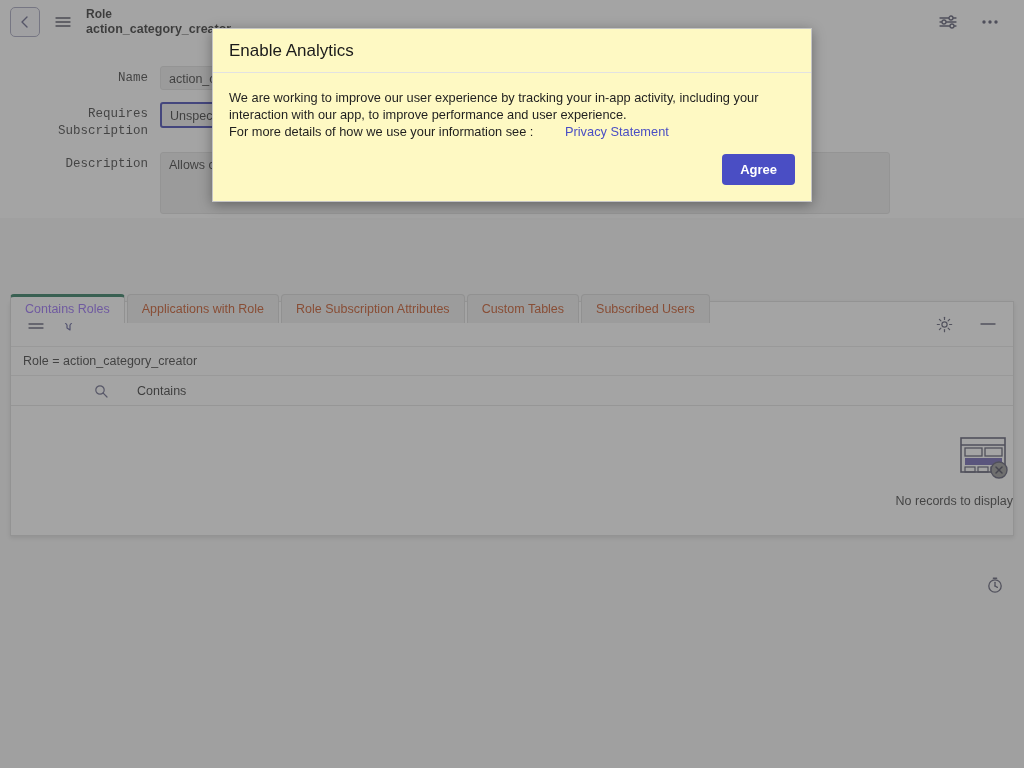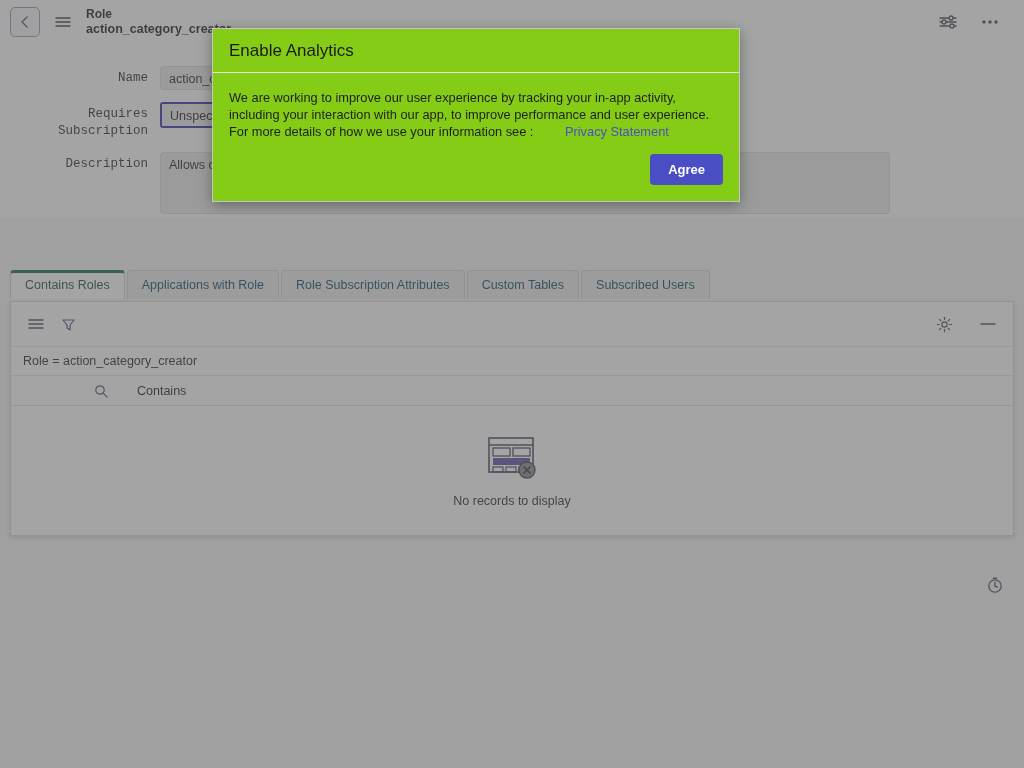--- a/index.html
+++ b/index.html
@@ -167,33 +167,34 @@
     align-items: flex-end;
     gap: 2px;
     z-index: 5;
   }
   .tab {
     background: #ededed;
     border: 1px solid #d4d4d4;
     border-bottom: none;
     border-radius: 4px 4px 0 0;
     font-size: 12.5px;
-    color: #0c4a6e;
+    color: #c2410c;
     padding: 8px 14px 7px 14px;
     cursor: pointer;
     white-space: nowrap;
     line-height: 1;
   }
   .tab.active {
     background: #ffffff;
-    color: #14532d;
+    color: #8b5cf6;
     border-top: 3px solid #12694a;
     padding-top: 6px;
     position: relative;
     z-index: 2;
+    margin-top: 24px;
   }
 
   
   .grid-panel {
     position: absolute;
     top: 301px; left: 10px;
     width: 1004px;
     height: 235px;
     background: #ffffff;
     border: 1px solid #d9d9d9;
@@ -293,21 +294,21 @@
     font-size: 12.5px;
     font-weight: normal;
     color: #1b1b1b;
     margin-left: 16px;
   }
 
   .empty-area {
     height: 128px;
     display: flex;
     flex-direction: column;
-    align-items: center;
+    align-items: flex-end;
     justify-content: center;
     gap: 8px;
   }
   .empty-text {
     font-size: 12.5px;
     color: #2b2b2b;
   }
 
   
   .clock-icon {
@@ -316,22 +317,22 @@
     top: 576px;
     width: 20px; height: 20px;
     cursor: pointer;
   }
 
   
   .modal {
     position: absolute;
     left: 212px;
     top: 28px;
-    width: 528px;
-    background: #84cc16;
+    width: 600px;
+    background: #fef9c3;
     border: 1px solid #c5c5c5;
     box-shadow: 0 3px 12px rgba(0,0,0,0.35);
     z-index: 100;
     box-sizing: border-box;
   }
   .modal-header {
     padding: 12px 16px 11px 16px;
     border-bottom: 1px solid #e2e2e2;
   }
   .modal-title {

